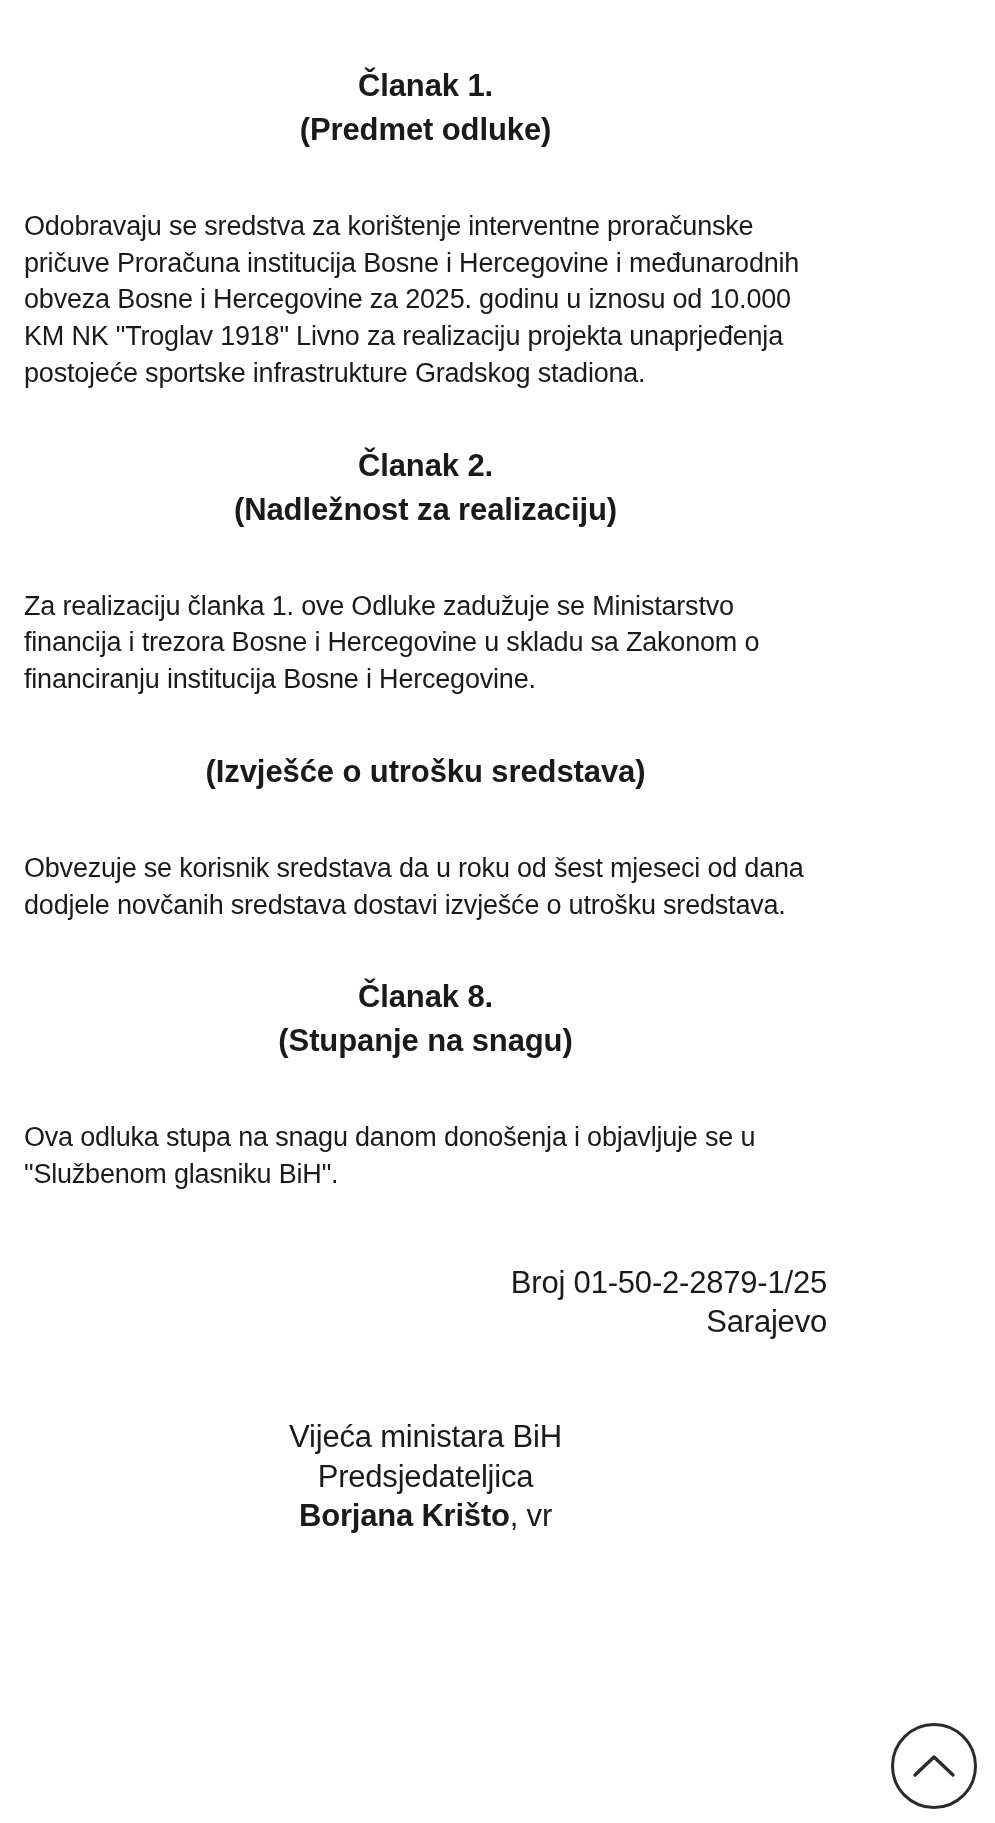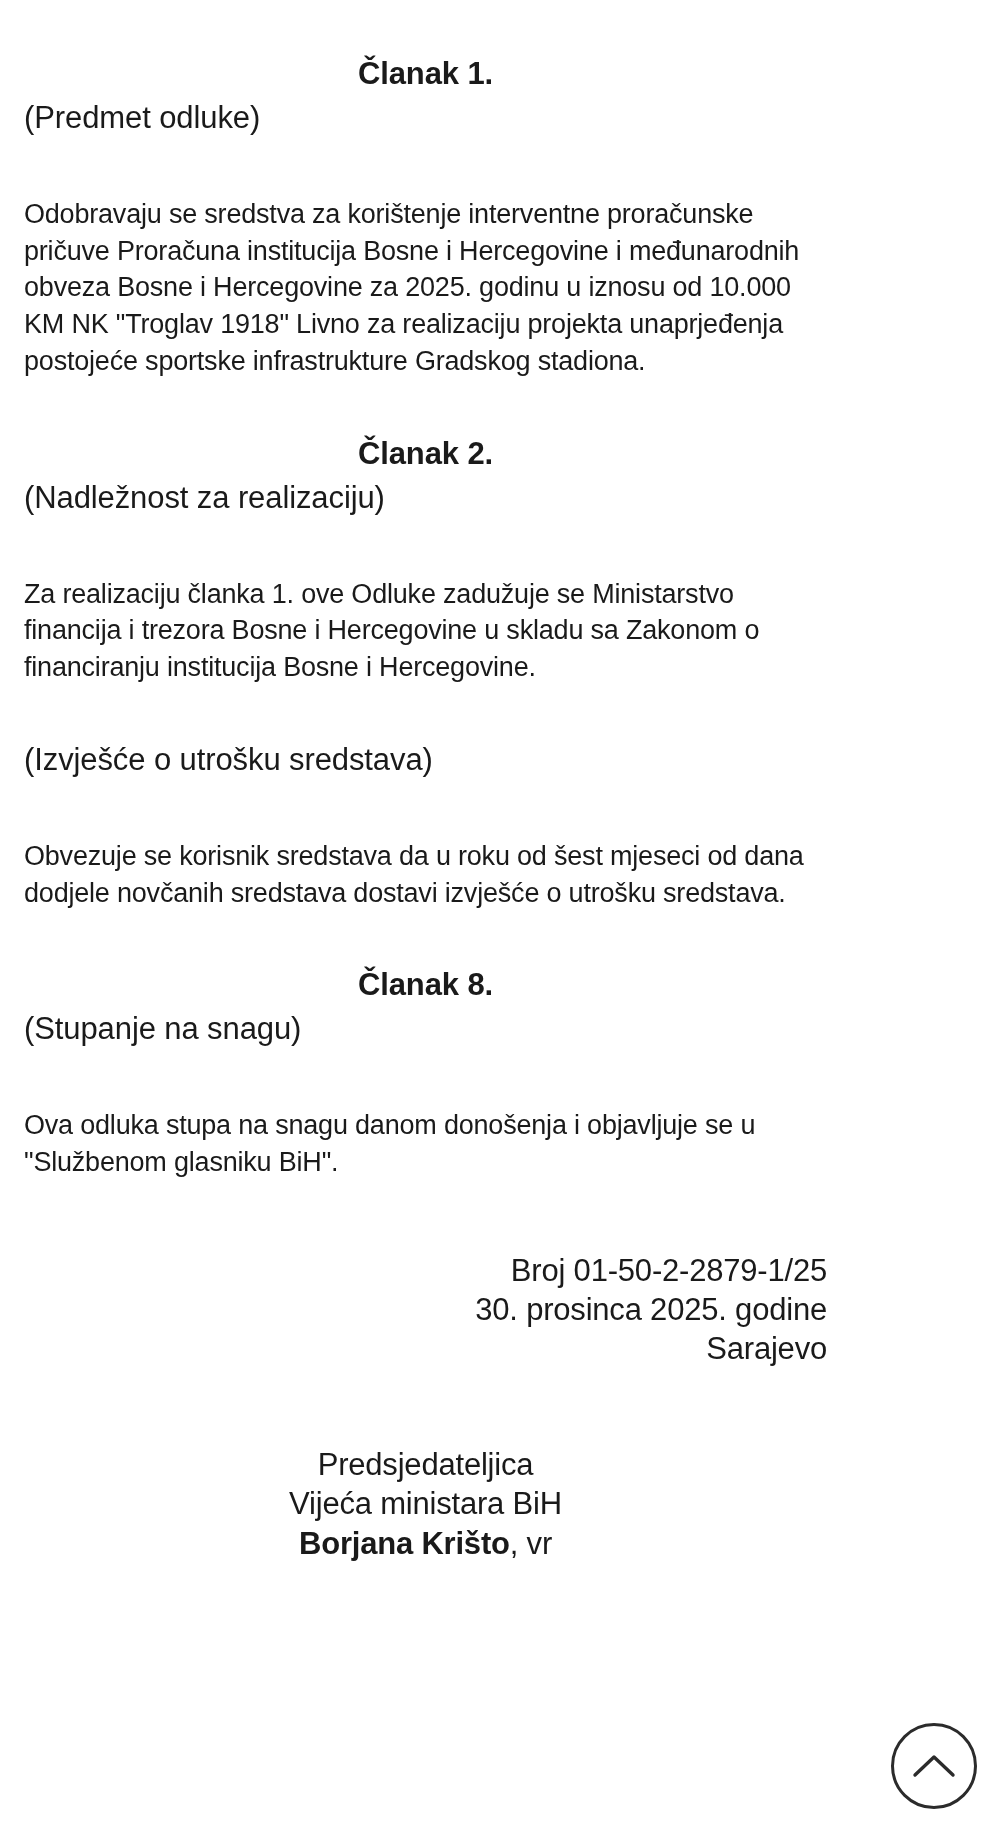--- a/index.html
+++ b/index.html
@@ -15,34 +15,35 @@
     font-family: "Liberation Sans", "DejaVu Sans", sans-serif;
     color: #1a1a1a;
     -webkit-font-smoothing: antialiased;
   }
 
   .page {
     position: relative;
     width: 851px;
     box-sizing: border-box;
     padding: 52px 24px 0 24px;
+    margin-top: 12px;
   }
 
   
   .article-heading {
     text-align: center;
     font-weight: bold;
     font-size: 31px;
     line-height: 1.42;
     margin: 0;
     letter-spacing: -0.1px;
   }
   .article-subheading {
-    text-align: left;
-    font-weight: normal;
+    text-align: center;
+    font-weight: bold;
     font-size: 31px;
     line-height: 1.42;
     margin: 0 0 0 0;
     letter-spacing: -0.1px;
   }
 
   
   .body-text {
     font-size: 27px;
     line-height: 1.36;
@@ -119,28 +120,27 @@
   <div class="gap-after-para"></div>
 
   <h2 class="article-heading">Članak 8.</h2>
   <h3 class="article-subheading">(Stupanje na snagu)</h3>
   <div class="gap-after-heading"></div>
   <p class="body-text">Ova odluka stupa na snagu danom donošenja i objavljuje se u "Službenom glasniku BiH".</p>
 
   <div style="height:70px"></div>
   <div class="doc-meta">
     <div>Broj 01-50-2-2879-1/25</div>
-    <div>30. prosinca 2025. godine</div>
     <div>Sarajevo</div>
   </div>
 
   <div style="height:76px"></div>
   <div class="signature">
+    <div>Vijeća ministara BiH</div>
     <div>Predsjedateljica</div>
-    <div>Vijeća ministara BiH</div>
     <div><span class="name">Borjana Krišto</span><span class="vr">, vr</span></div>
   </div>
 
 </div>
 
 <div class="scroll-top">
   <span>
     <svg width="44" height="30" viewBox="0 0 44 30" aria-hidden="true">
       <path d="M3 24 L22 6 L41 24" fill="none" stroke="#2b2b2b" stroke-width="3.4" stroke-linecap="round" stroke-linejoin="round"></path>
     </svg>

